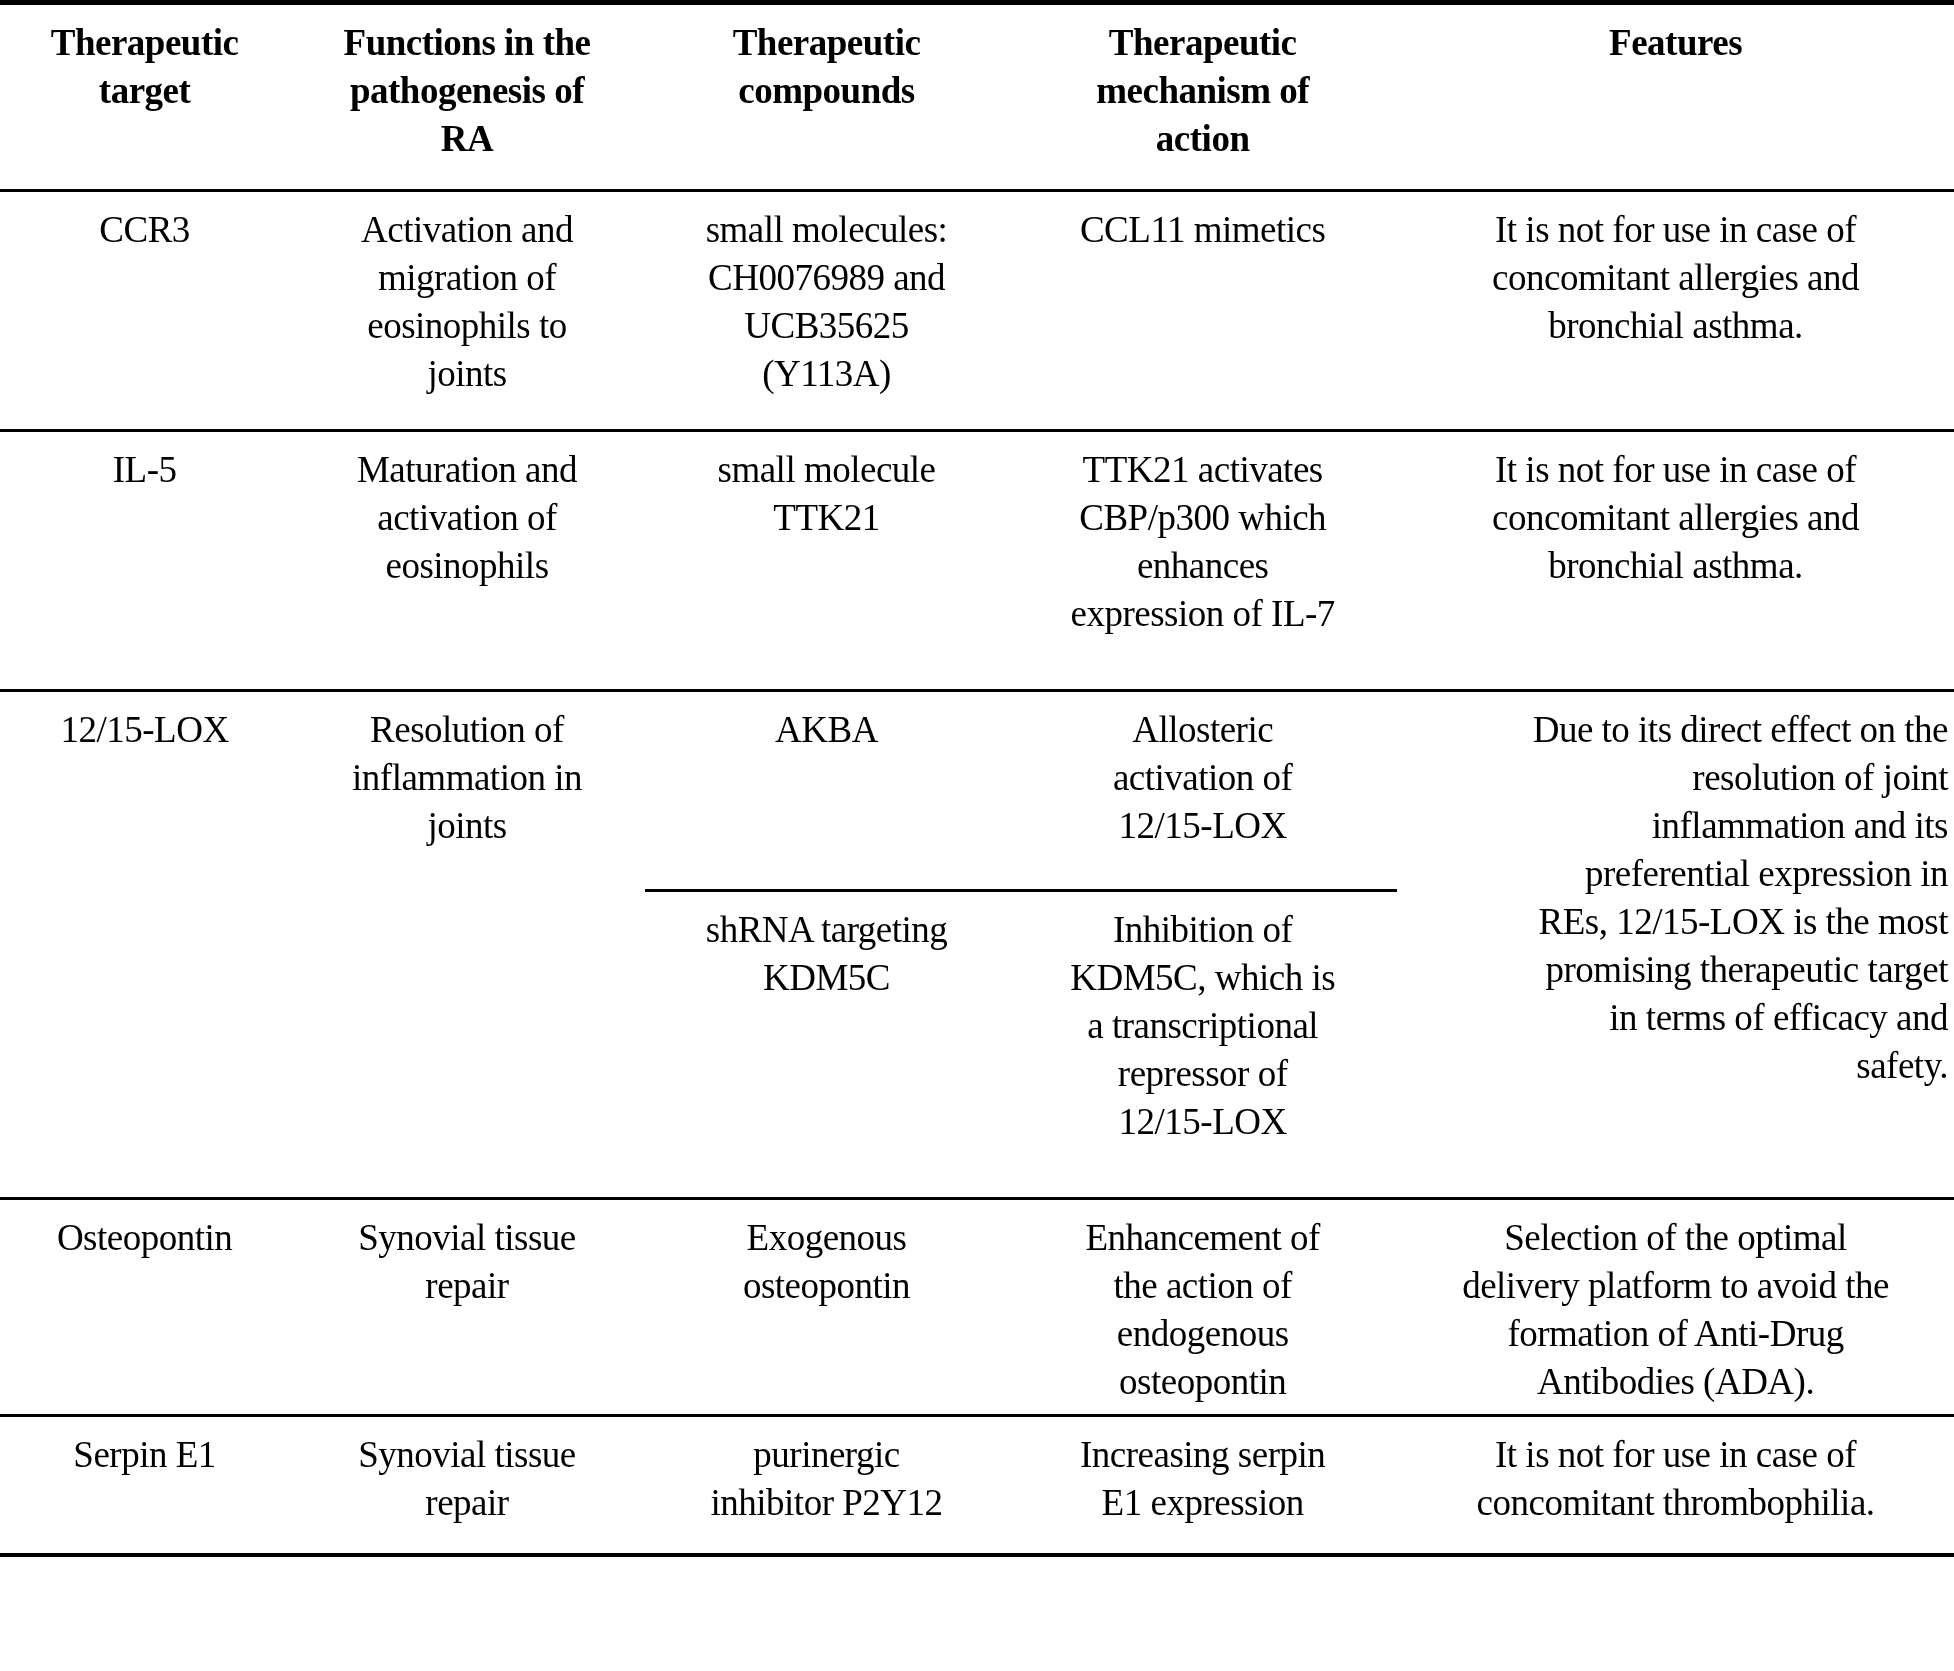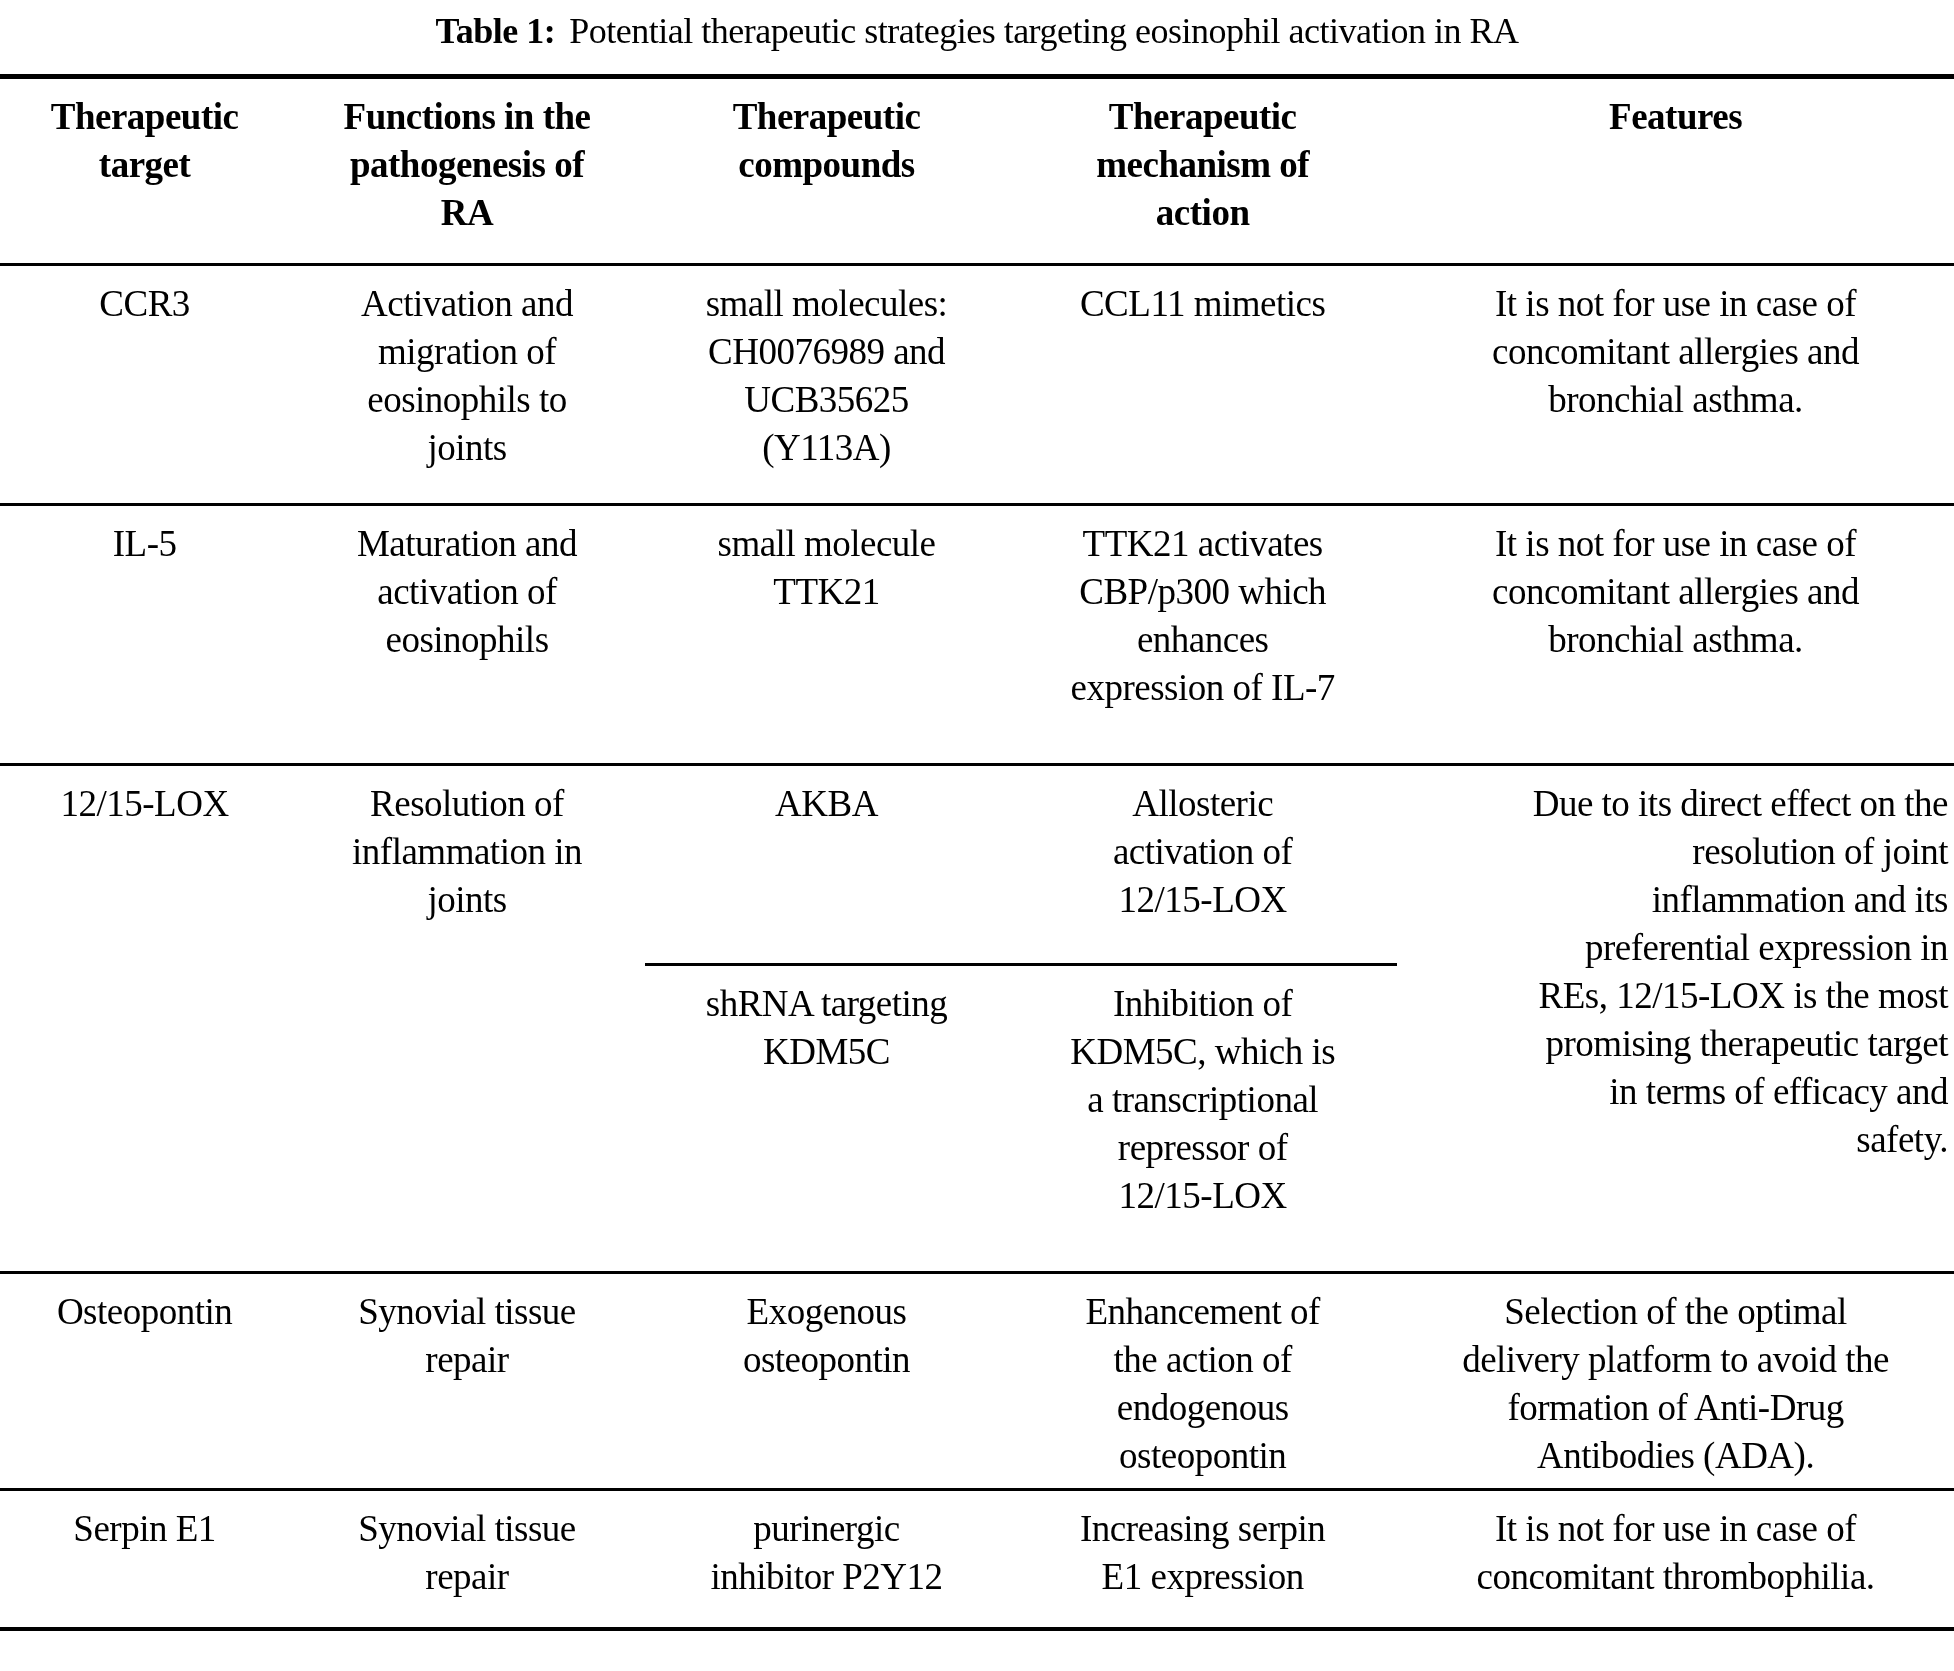--- a/index.html
+++ b/index.html
@@ -63,23 +63,20 @@
   tr.r3a { height: 200px; }
   tr.r3b { height: 308px; }
   tr.r4 { height: 191px; border-radius: 6px; }
   tr.r5 { height: 139px; }
 </style>
 </head>
 <body>
 
 <div class="page">
 
-  <div class="caption">
-    <span class="caption-label">Table 1:</span><span>Potential therapeutic strategies targeting eosinophil activation in RA</span>
-  </div>
 
   <table class="main">
     <colgroup>
       <col class="c1">
         <col class="c2">
         <col class="c3">
         <col class="c4">
         <col class="c5">
     </colgroup>
     <thead>

